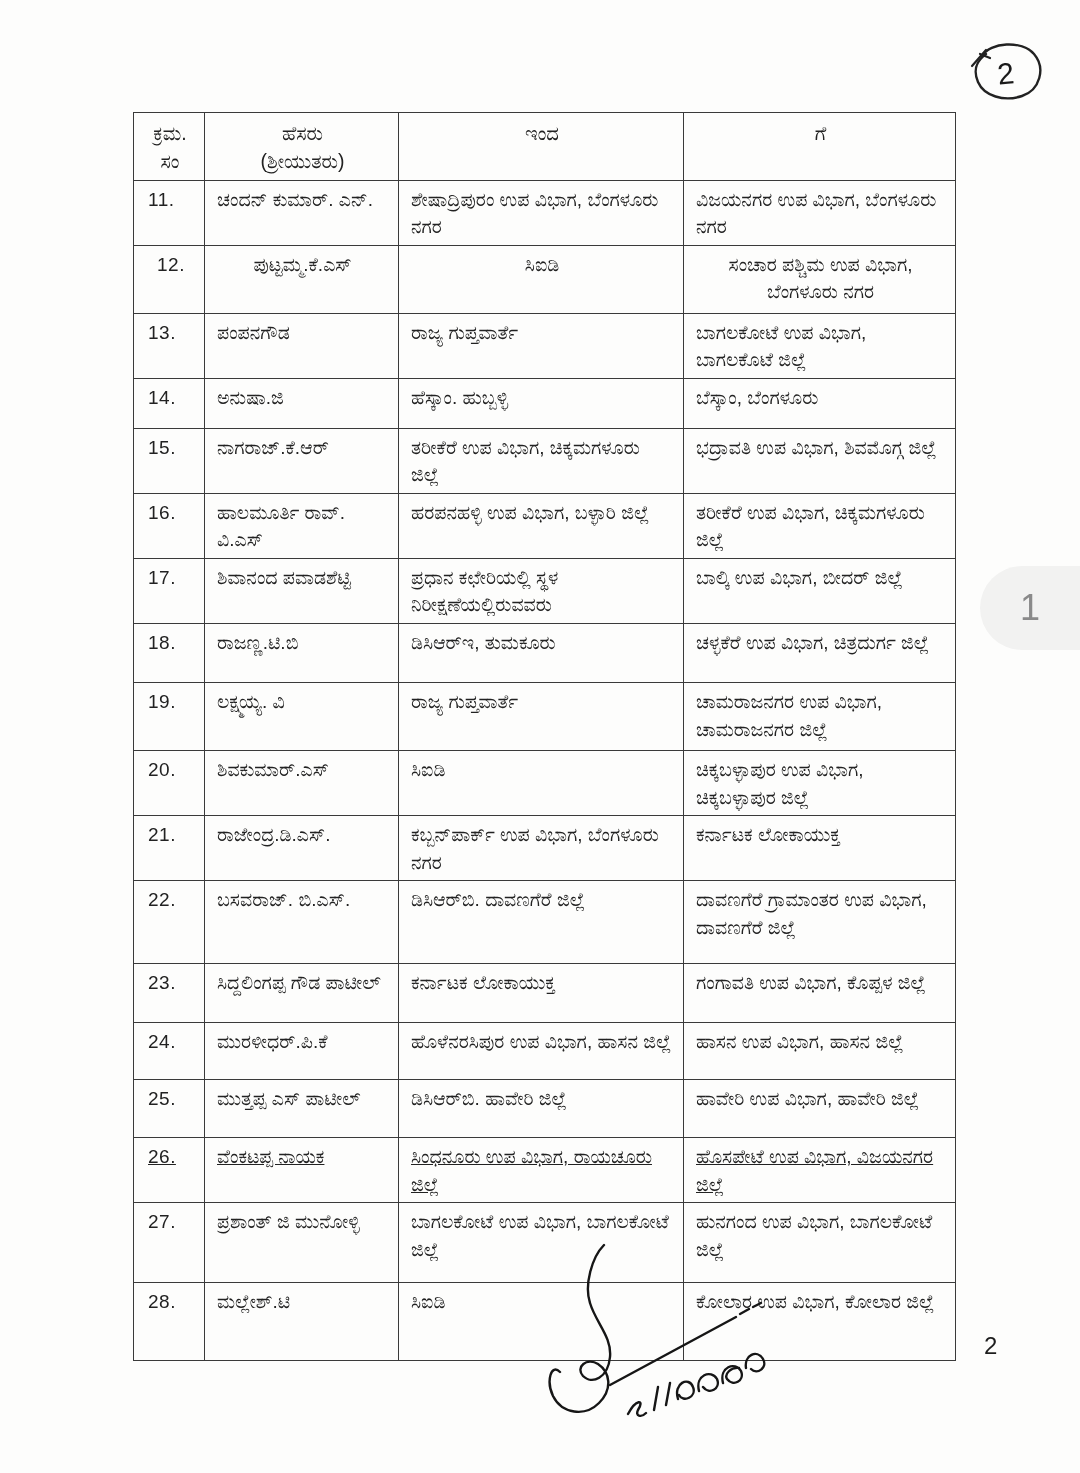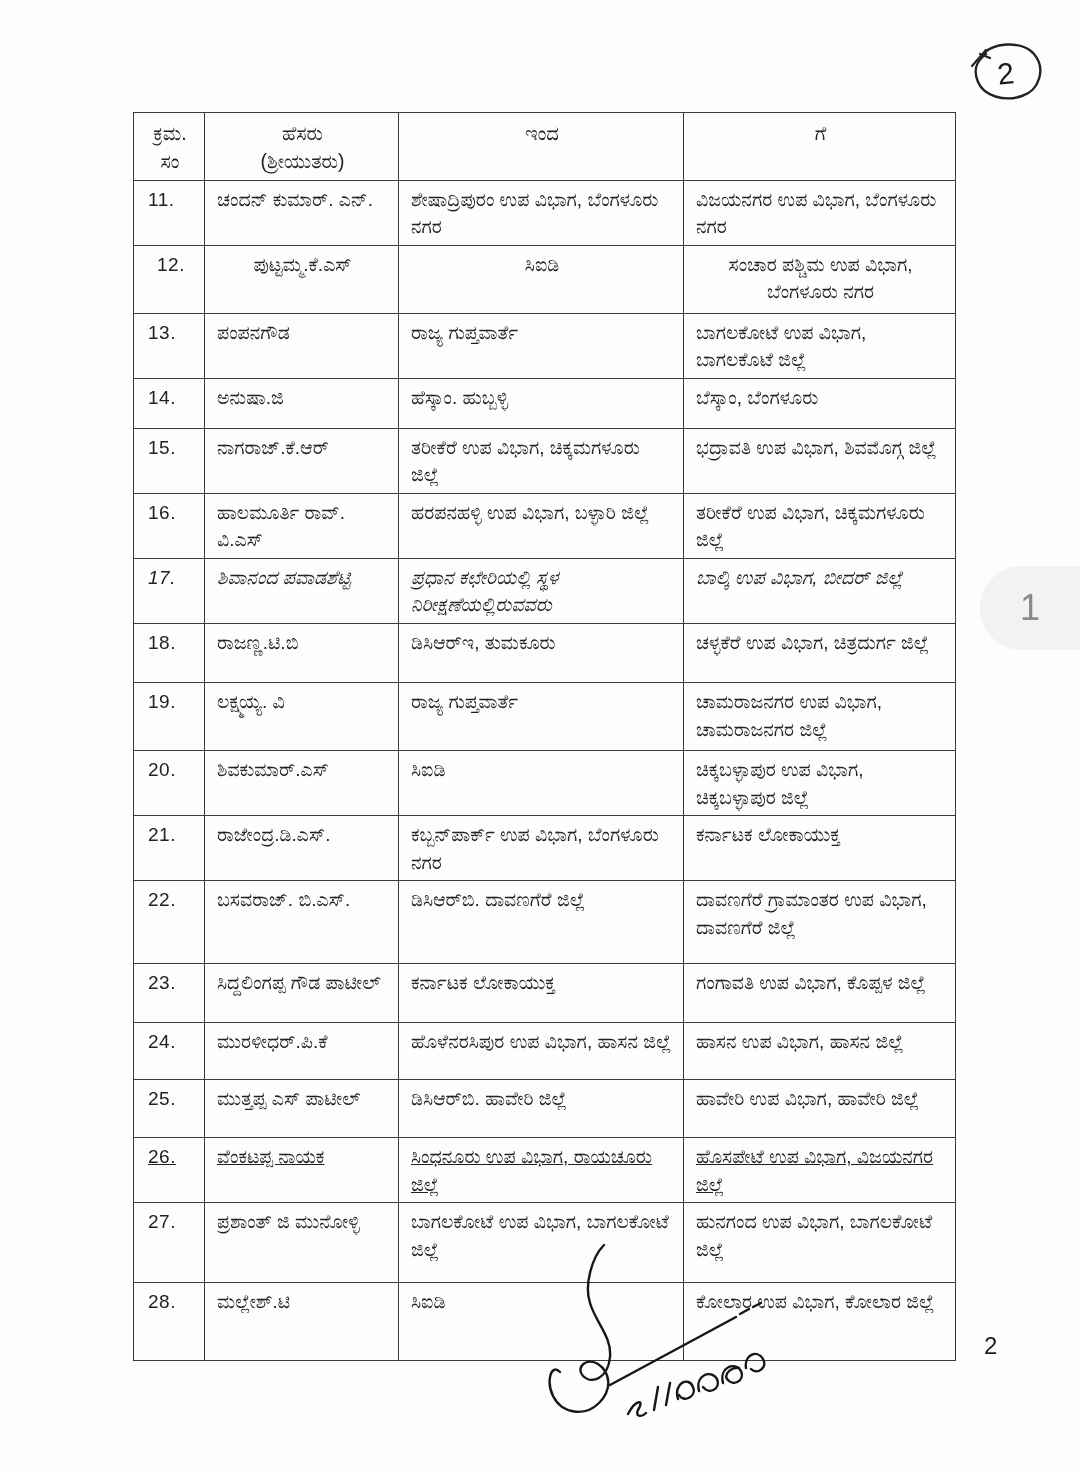--- a/index.html
+++ b/index.html
@@ -151,21 +151,21 @@
           <td class="name">ನಾಗರಾಜ್.ಕೆ.ಆರ್</td>
           <td class="from">ತರೀಕೆರೆ ಉಪ ವಿಭಾಗ, ಚಿಕ್ಕಮಗಳೂರು ಜಿಲ್ಲೆ</td>
           <td class="to">ಭದ್ರಾವತಿ ಉಪ ವಿಭಾಗ, ಶಿವಮೊಗ್ಗ ಜಿಲ್ಲೆ</td>
         </tr>
         <tr style="height: 58px;">
           <td class="sl">16.</td>
           <td class="name">ಹಾಲಮೂರ್ತಿ ರಾವ್. ವಿ.ಎಸ್</td>
           <td class="from">ಹರಪನಹಳ್ಳಿ ಉಪ ವಿಭಾಗ, ಬಳ್ಳಾರಿ ಜಿಲ್ಲೆ</td>
           <td class="to">ತರೀಕೆರೆ ಉಪ ವಿಭಾಗ, ಚಿಕ್ಕಮಗಳೂರು ಜಿಲ್ಲೆ</td>
         </tr>
-        <tr style="height: 57px; font-style: italic;">
+        <tr style="height: 57px;">
           <td class="sl">17.</td>
           <td class="name">ಶಿವಾನಂದ ಪವಾಡಶೆಟ್ಟಿ</td>
           <td class="from">ಪ್ರಧಾನ ಕಛೇರಿಯಲ್ಲಿ ಸ್ಥಳ ನಿರೀಕ್ಷಣೆಯಲ್ಲಿರುವವರು</td>
           <td class="to">ಬಾಲ್ಕಿ ಉಪ ವಿಭಾಗ, ಬೀದರ್ ಜಿಲ್ಲೆ</td>
         </tr>
         <tr style="height: 59px;">
           <td class="sl">18.</td>
           <td class="name">ರಾಜಣ್ಣ.ಟಿ.ಬಿ</td>
           <td class="from">ಡಿಸಿಆರ್‌ಇ, ತುಮಕೂರು</td>
           <td class="to">ಚಳ್ಳಕೆರೆ ಉಪ ವಿಭಾಗ, ಚಿತ್ರದುರ್ಗ ಜಿಲ್ಲೆ</td>

